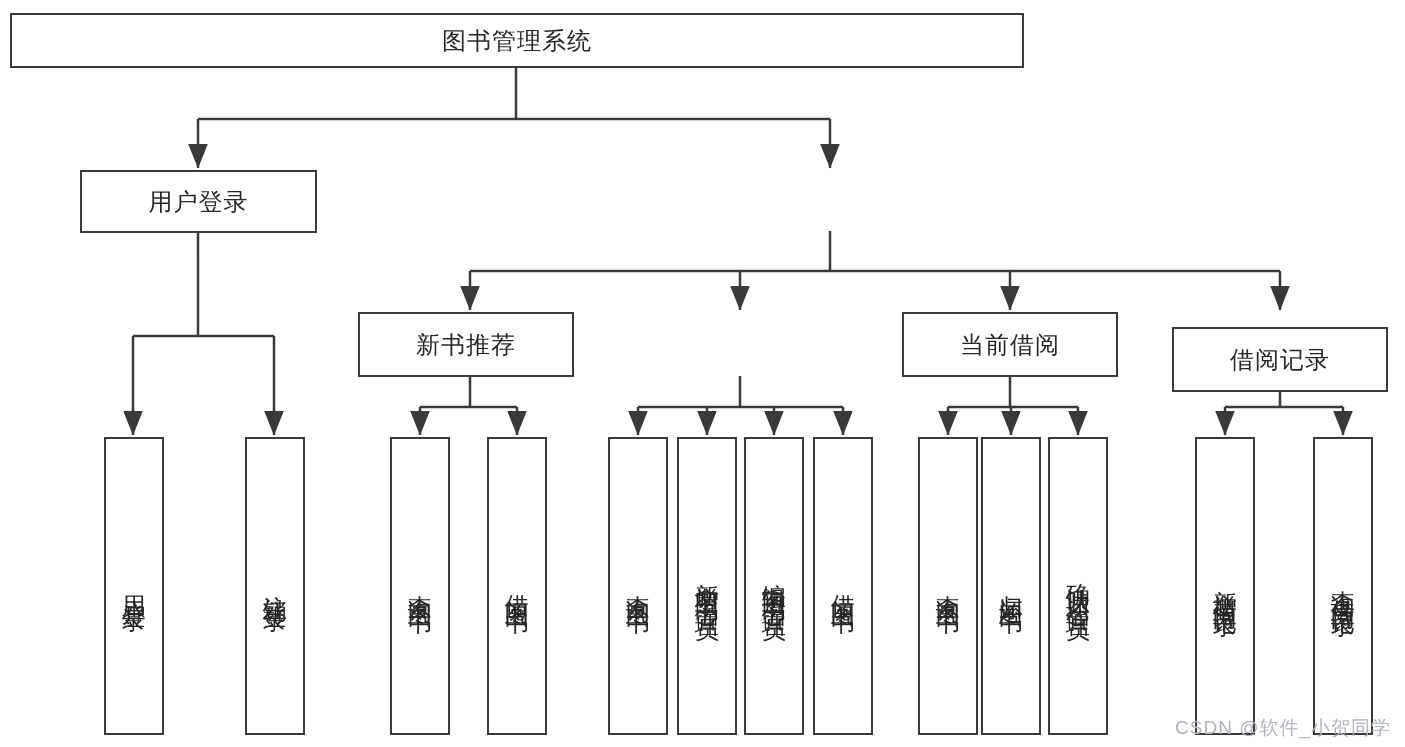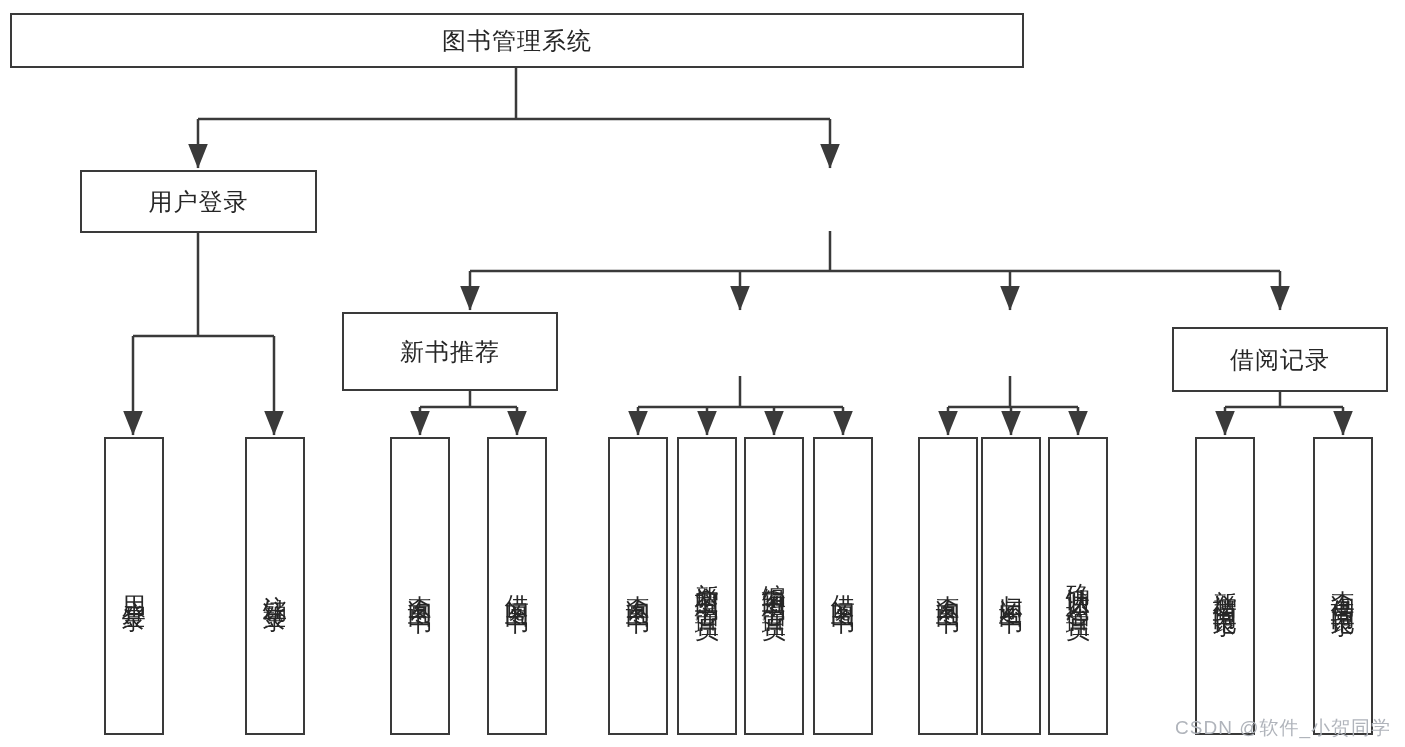--- a/index.html
+++ b/index.html
@@ -98,21 +98,22 @@
       <line x1="1078" y1="407" x2="1078" y2="435" marker-end="url(#arw)"></line>
       <line x1="1225" y1="407" x2="1225" y2="435" marker-end="url(#arw)"></line>
       <line x1="1343" y1="407" x2="1343" y2="435" marker-end="url(#arw)"></line>
     </g>
   </svg>
 
   <div class="node h" style="left:10px;top:13px;width:1014px;height:55px">图书管理系统</div>
 
   <div class="node h" style="left:80px;top:170px;width:237px;height:63px">用户登录</div>
 
-  <div class="node h" style="left:342px;top:312px;width:216px;height:79px">新书推荐</div>
+  <div class="node h" style="left:358px;top:312px;width:216px;height:65px">新书推荐</div>
+  <div class="node h" style="left:902px;top:312px;width:216px;height:65px">当前借阅</div>
   <div class="node h" style="left:1172px;top:327px;width:216px;height:65px">借阅记录</div>
 
   <div class="node v" style="left:104px;top:437px;width:60px;height:298px">
     <span class="vtext">用户登录</span>
   </div>
   <div class="node v" style="left:245px;top:437px;width:60px;height:298px">
     <span class="vtext">注销登录</span>
   </div>
 
   <div class="node v" style="left:390px;top:437px;width:60px;height:298px">

